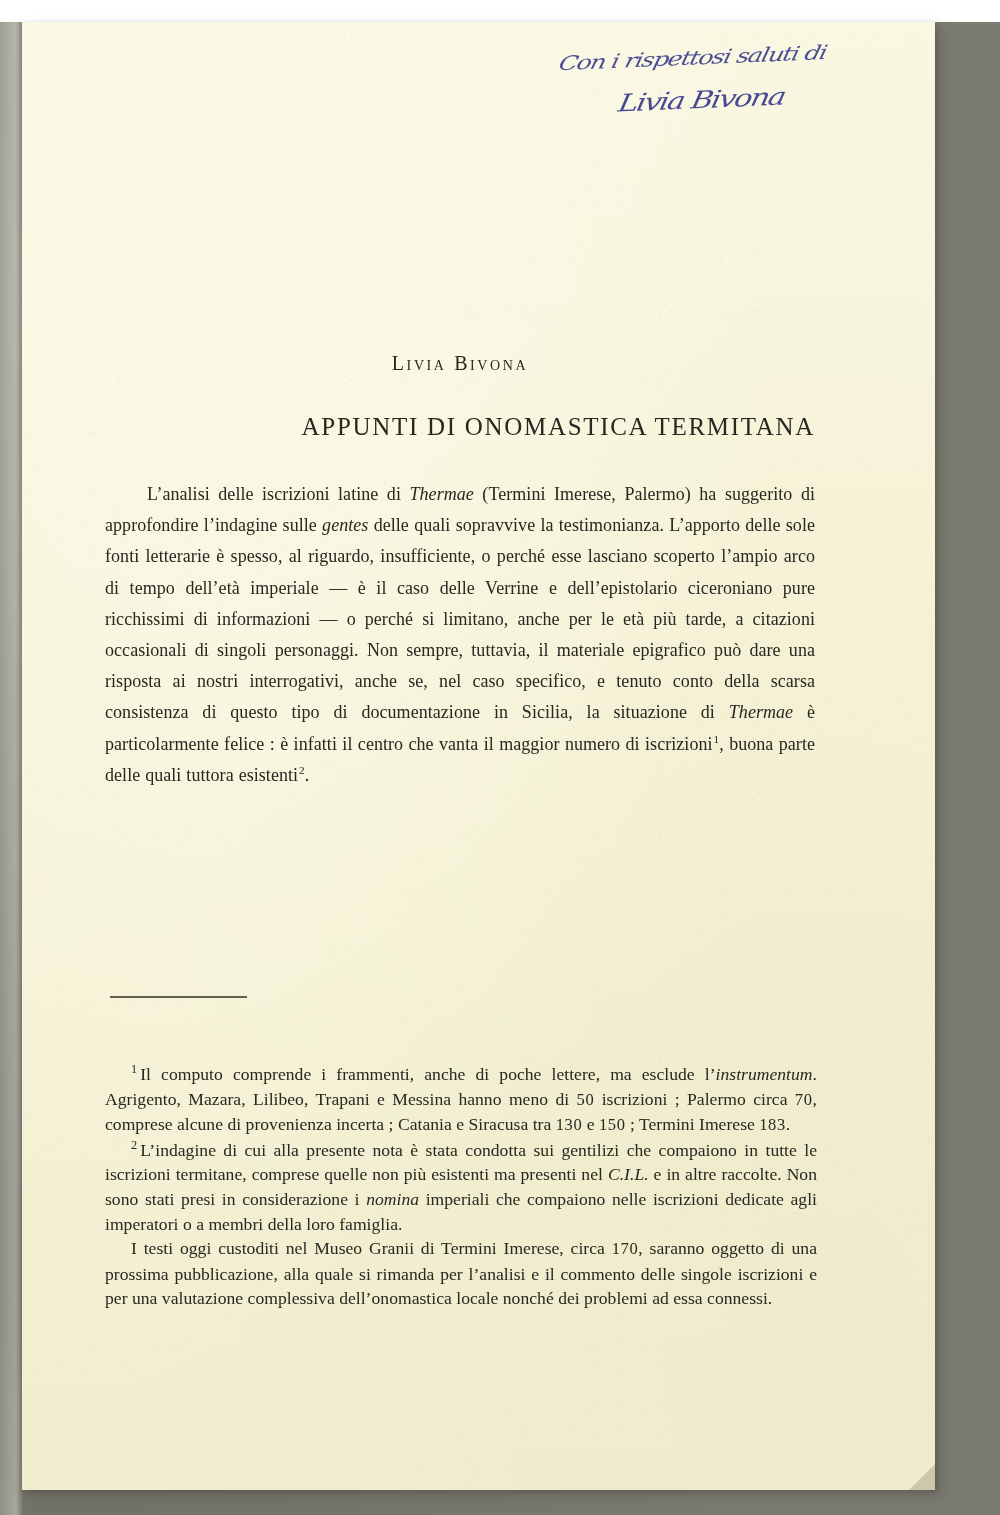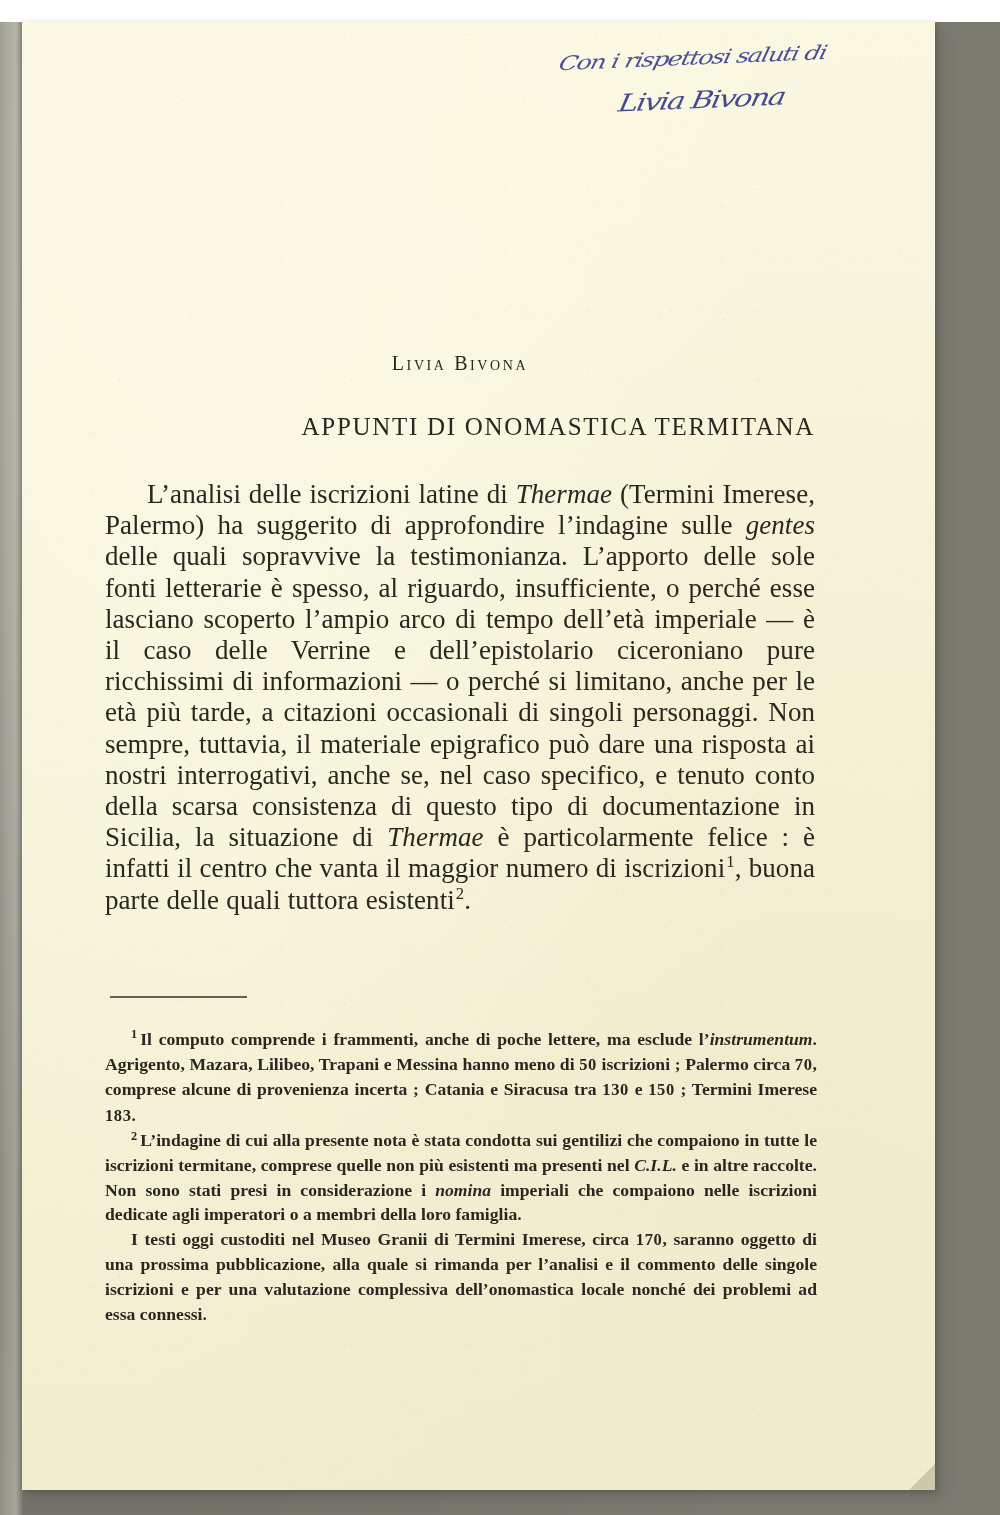--- a/index.html
+++ b/index.html
@@ -146,21 +146,21 @@
     text-align: center;
     font-size: 21px;
     margin: 0 0 92px 0;
     letter-spacing: 0.4px;
   }
   .subtitle i { font-style: italic; }
   .subtitle .sp { letter-spacing: 2px; }
 
   .body-par {
     margin: 0;
-    font-size: 27px;
+    font-size: 18px;
     line-height: 31.2px;
     text-align: justify;
     text-indent: 42px;
     letter-spacing: 0.05px;
     word-spacing: 0.4px;
   }
   .body-par i { font-style: italic; }
   sup {
     font-size: 0.62em;
     vertical-align: super;
@@ -175,26 +175,25 @@
     top: 974px;
     width: 137px;
     height: 2px;
     background: #4a453a;
     opacity: 0.85;
   }
 
   .footnotes {
     position: absolute;
     left: 83px;
-    top: 1005px;
+    top: 1040px;
     width: 712px;
     color: #2a2620;
     font-size: 17.6px;
     line-height: 24.6px;
-    font-weight: bold;
   }
   .fn-par {
     margin: 0;
     text-align: justify;
     text-indent: 26px;
     letter-spacing: 0.02px;
   }
   .fn-par i { font-style: italic; }
   .fn-num {
     font-size: 0.70em;

